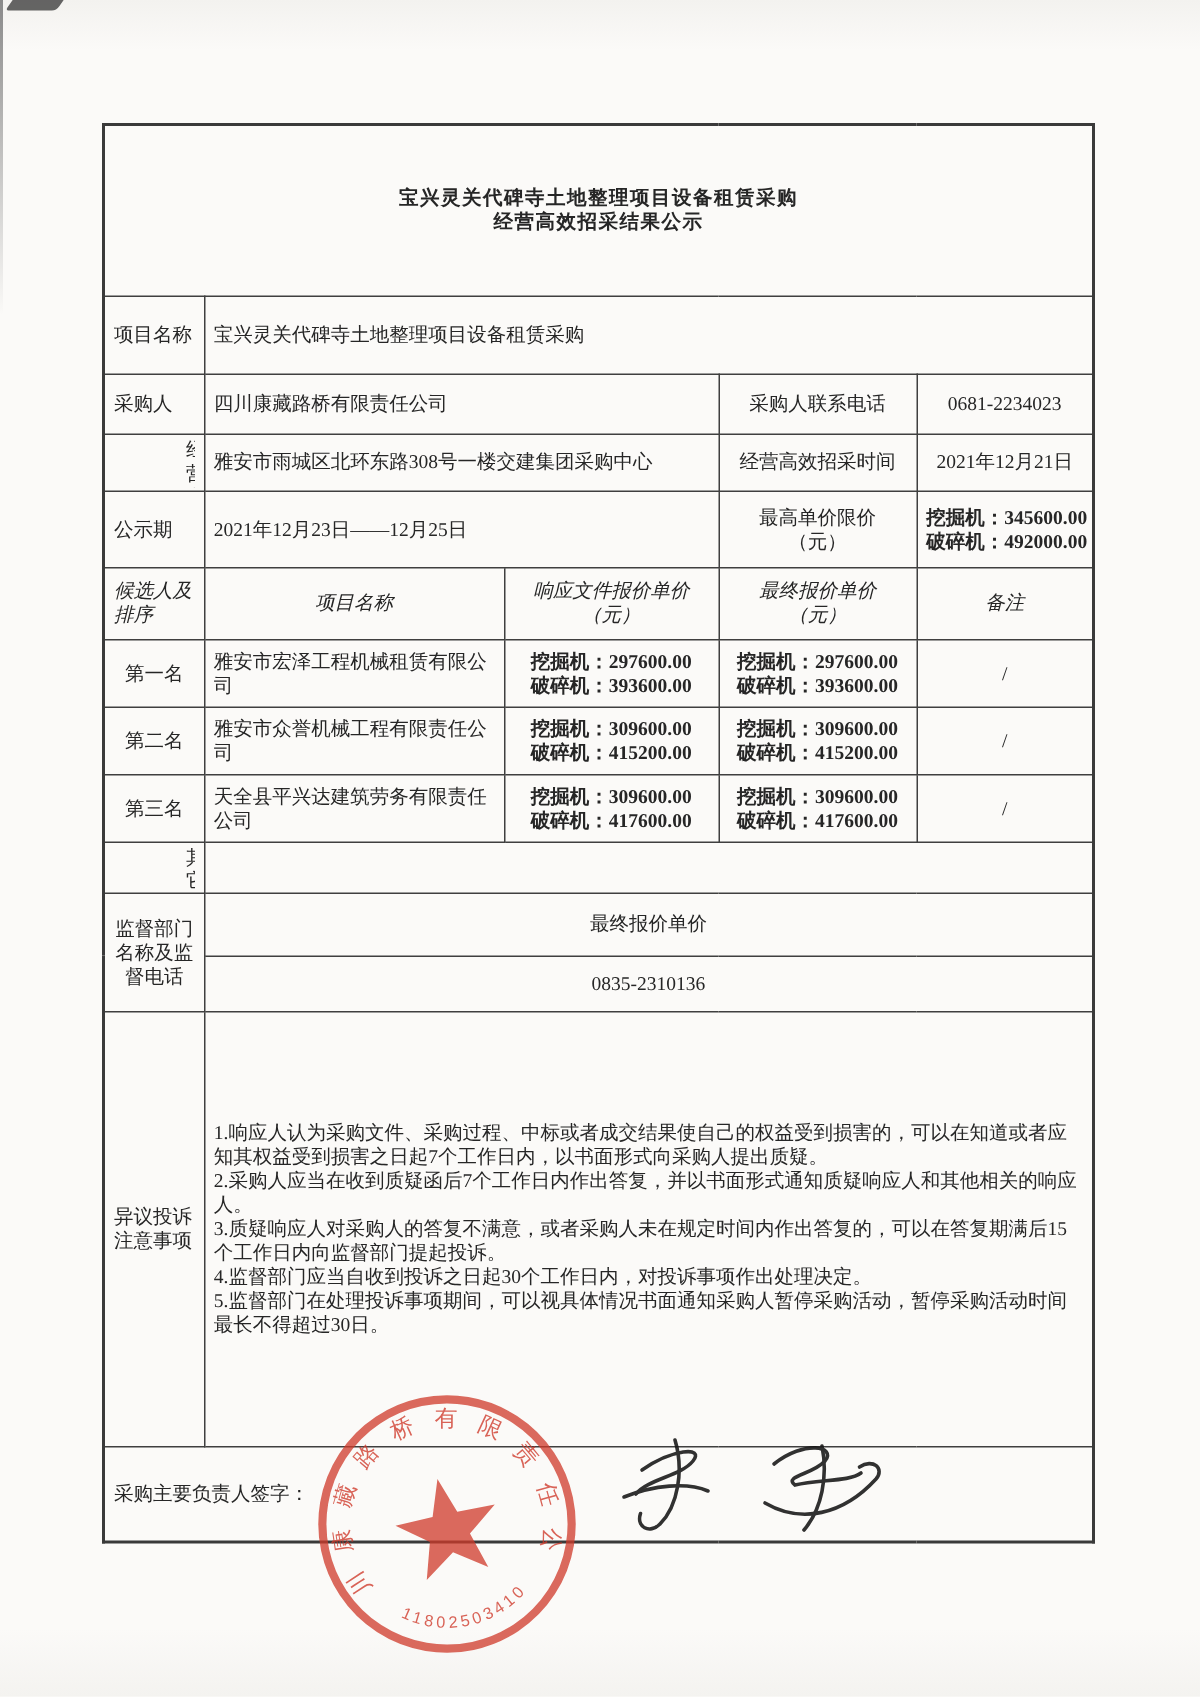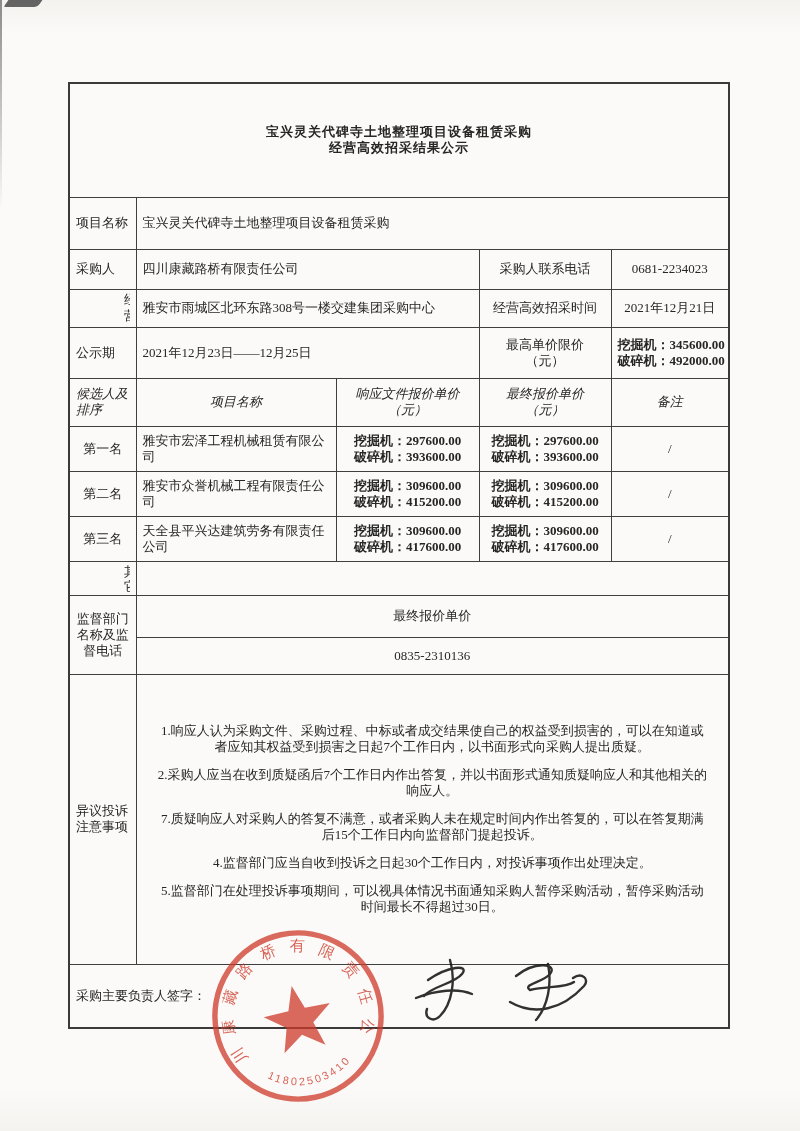--- a/index.html
+++ b/index.html
@@ -55,21 +55,21 @@
   .clip-venue{height:33px;}
   .clip-other{height:29px;line-height:15px;}
   td.val-left{text-align:left;padding-left:9px;}
   td.c-label{text-align:center;}
   td.c-val{text-align:center;}
   td.price-cell{text-align:center;font-size:12.5px;line-height:17px;padding:2px 4px;font-weight:bold;}
   .price-block{display:inline-block;text-align:left;white-space:nowrap;}
   .line{display:block;}
   td.remark{text-align:center;font-size:14px;}
   td.notice-cell{vertical-align:top;padding:73px 12px 6px 9px;line-height:19.5px;font-size:13px;}
-  .notice-p{margin:12px;text-align:center;}
+  .notice-p{margin:0;}
   td.sign-cell{padding-left:8px;font-size:13.5px;}
 
   .seal{position:absolute;left:207px;top:925px;width:182px;height:182px;
     transform:rotate(-12deg);pointer-events:none;z-index:6;opacity:.92;}
   .signature{position:absolute;left:398px;top:946px;width:232px;height:92px;
     pointer-events:none;z-index:5;}
 </style>
 </head>
 <body>
 
@@ -211,21 +211,21 @@
   </tr>
   <tr class="r-supb">
     <td class="c-val" colspan="4">0835-2310136</td>
   </tr>
 
   <tr class="r-objection">
     <td class="label-col">异议投诉注意事项</td>
     <td class="notice-cell" colspan="4">
       <p class="notice-p">1.响应人认为采购文件、采购过程、中标或者成交结果使自己的权益受到损害的，可以在知道或者应知其权益受到损害之日起7个工作日内，以书面形式向采购人提出质疑。</p>
       <p class="notice-p">2.采购人应当在收到质疑函后7个工作日内作出答复，并以书面形式通知质疑响应人和其他相关的响应人。</p>
-      <p class="notice-p">7.质疑响应人对采购人的答复不满意，或者采购人未在规定时间内作出答复的，可以在答复期满后15个工作日内向监督部门提起投诉。</p>
+      <p class="notice-p">3.质疑响应人对采购人的答复不满意，或者采购人未在规定时间内作出答复的，可以在答复期满后15个工作日内向监督部门提起投诉。</p>
       <p class="notice-p">4.监督部门应当自收到投诉之日起30个工作日内，对投诉事项作出处理决定。</p>
       <p class="notice-p">5.监督部门在处理投诉事项期间，可以视具体情况书面通知采购人暂停采购活动，暂停采购活动时间最长不得超过30日。</p>
     </td>
   </tr>
 
   <tr class="r-sign">
     <td class="sign-cell" colspan="5">
       <span>采购主要负责人签字：</span>
     </td>
   </tr>

